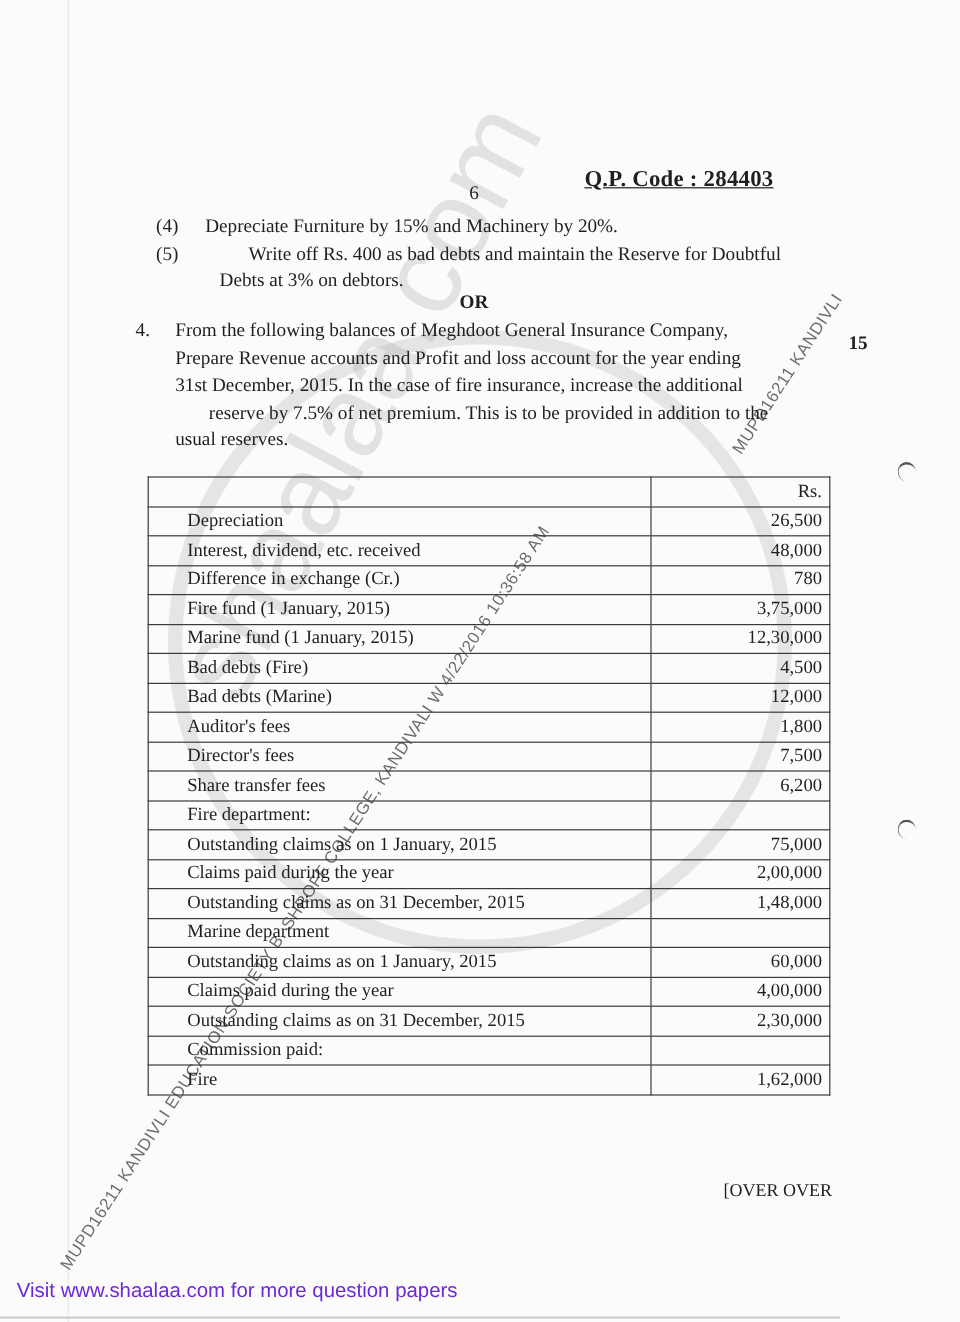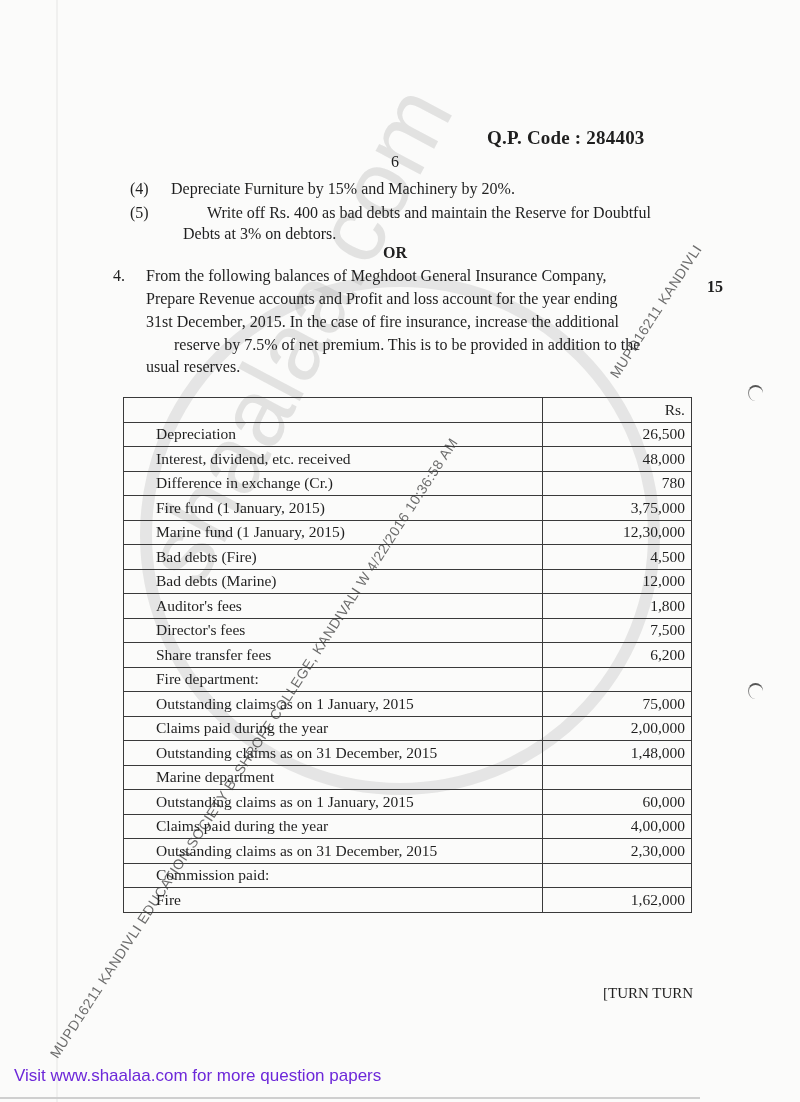--- a/index.html
+++ b/index.html
@@ -2,21 +2,21 @@
 <html><head>
 <meta charset="utf-8">
 <style>
   html, body { margin:0; padding:0; }
   body {
     width:800px; height:1102px; position:relative; overflow:hidden;
     background:#fbfbfa; color:#1f1f1f;
     font-family:"Liberation Serif", "DejaVu Serif", serif;
   }
   .page { position:absolute; left:0; top:0; width:800px; height:1102px; }
-  .qp-code { position:absolute; left:487px; top:127px; font-size:19px; font-weight:bold; letter-spacing:0.2px; }
+  .qp-code { position:absolute; left:487px; top:139px; font-size:19px; font-weight:bold; letter-spacing:0.2px;text-decoration:underline; }
   .page-num { position:absolute; left:0; width:790px; text-align:center; top:153px; font-size:16px; }
   .line { position:absolute; font-size:16px; white-space:nowrap; line-height:20px; }
   .or { position:absolute; left:0; width:790px; text-align:center; top:244px; font-size:16px; font-weight:bold; }
   .marks { position:absolute; left:707px; top:278px; font-size:16px; font-weight:bold; }
 
   table.bal {
     position:absolute; left:123px; top:397px; width:569px;
     border-collapse:collapse; font-size:15.5px;
   }
   table.bal td {
@@ -164,16 +164,16 @@
           <td class="desc">Commission paid:</td>
           <td class="amt"></td>
         </tr>
       <tr>
           <td class="desc">Fire</td>
           <td class="amt">1,62,000</td>
         </tr>
     </tbody>
   </table>
 
-  <div class="turn">[TURN TURN</div>
+  <div class="turn">[OVER OVER</div>
   <div class="footer">Visit www.shaalaa.com for more question papers</div>
   <div class="bottom-rule"></div>
 </div>
 
 </body></html>

